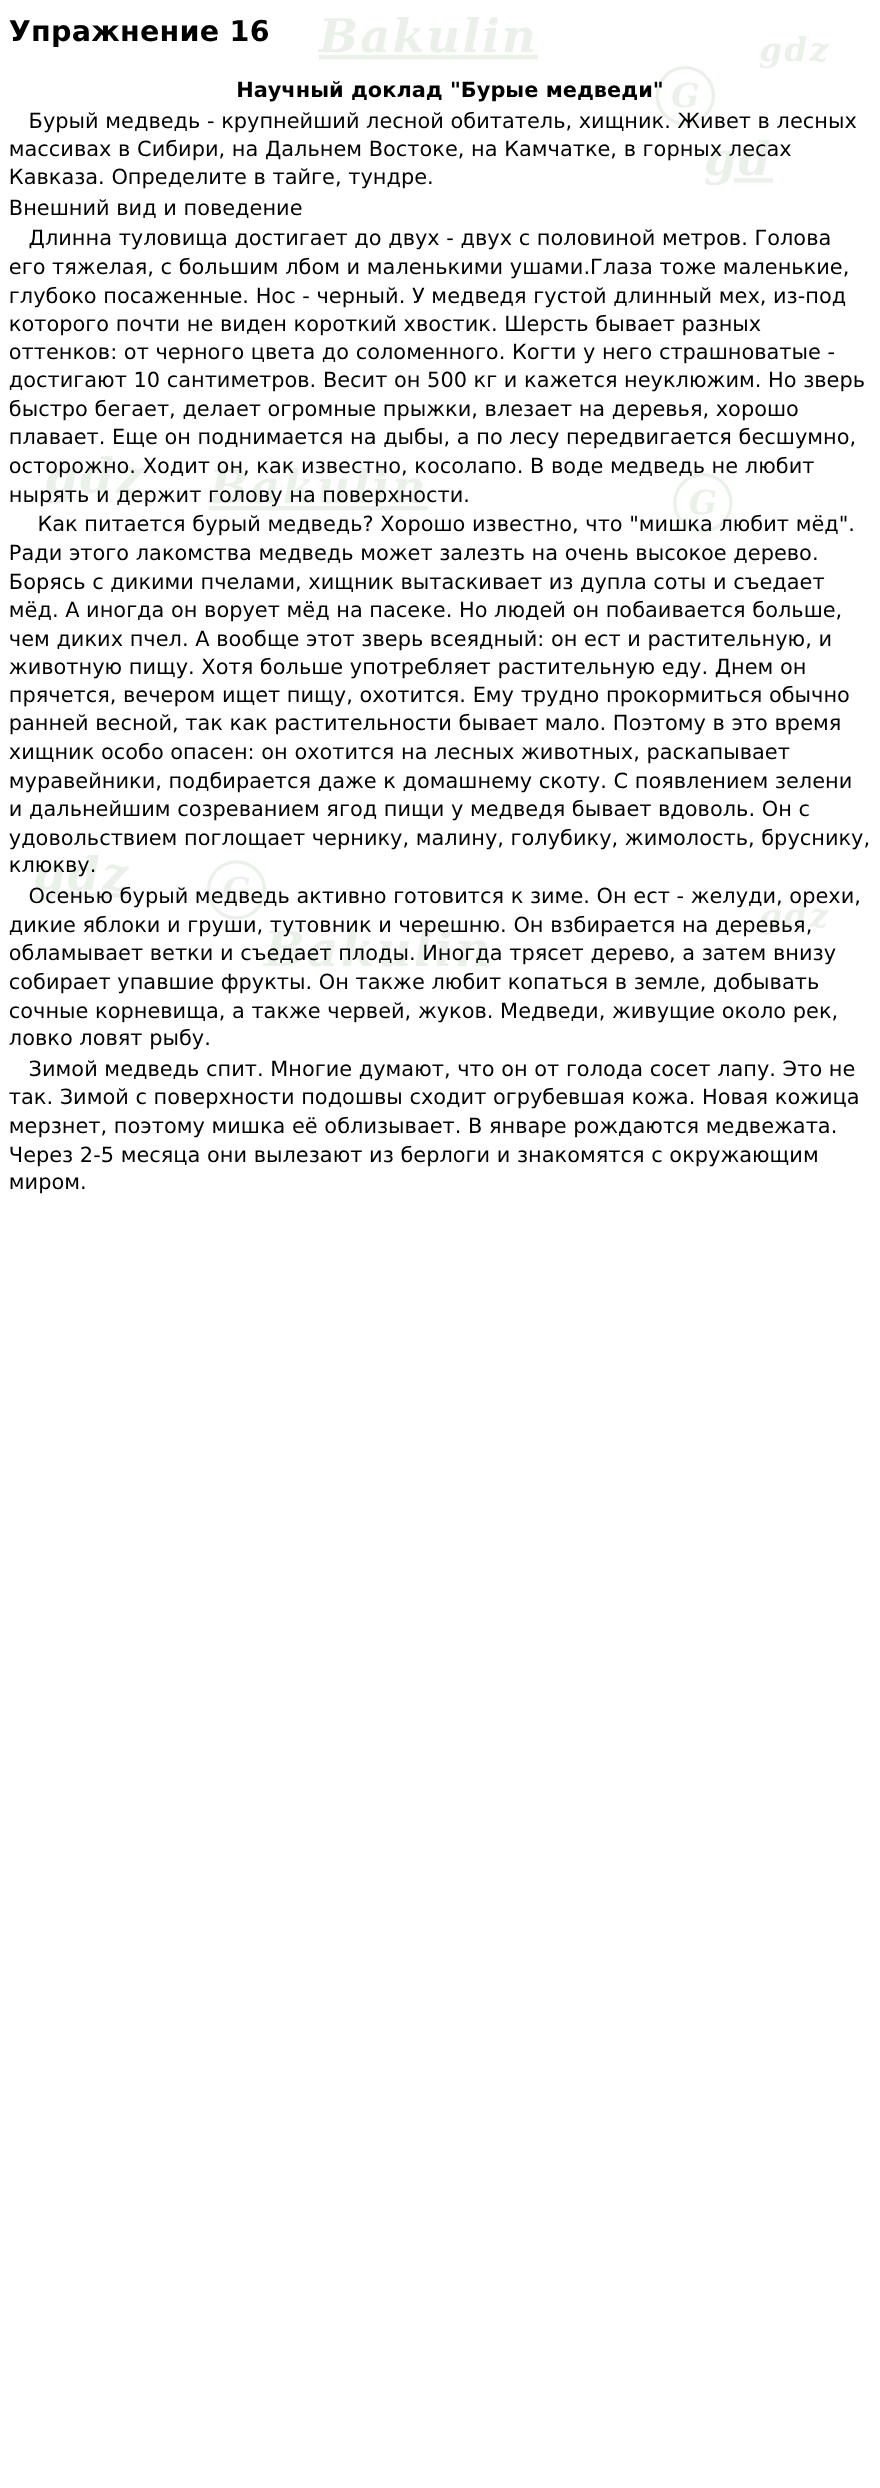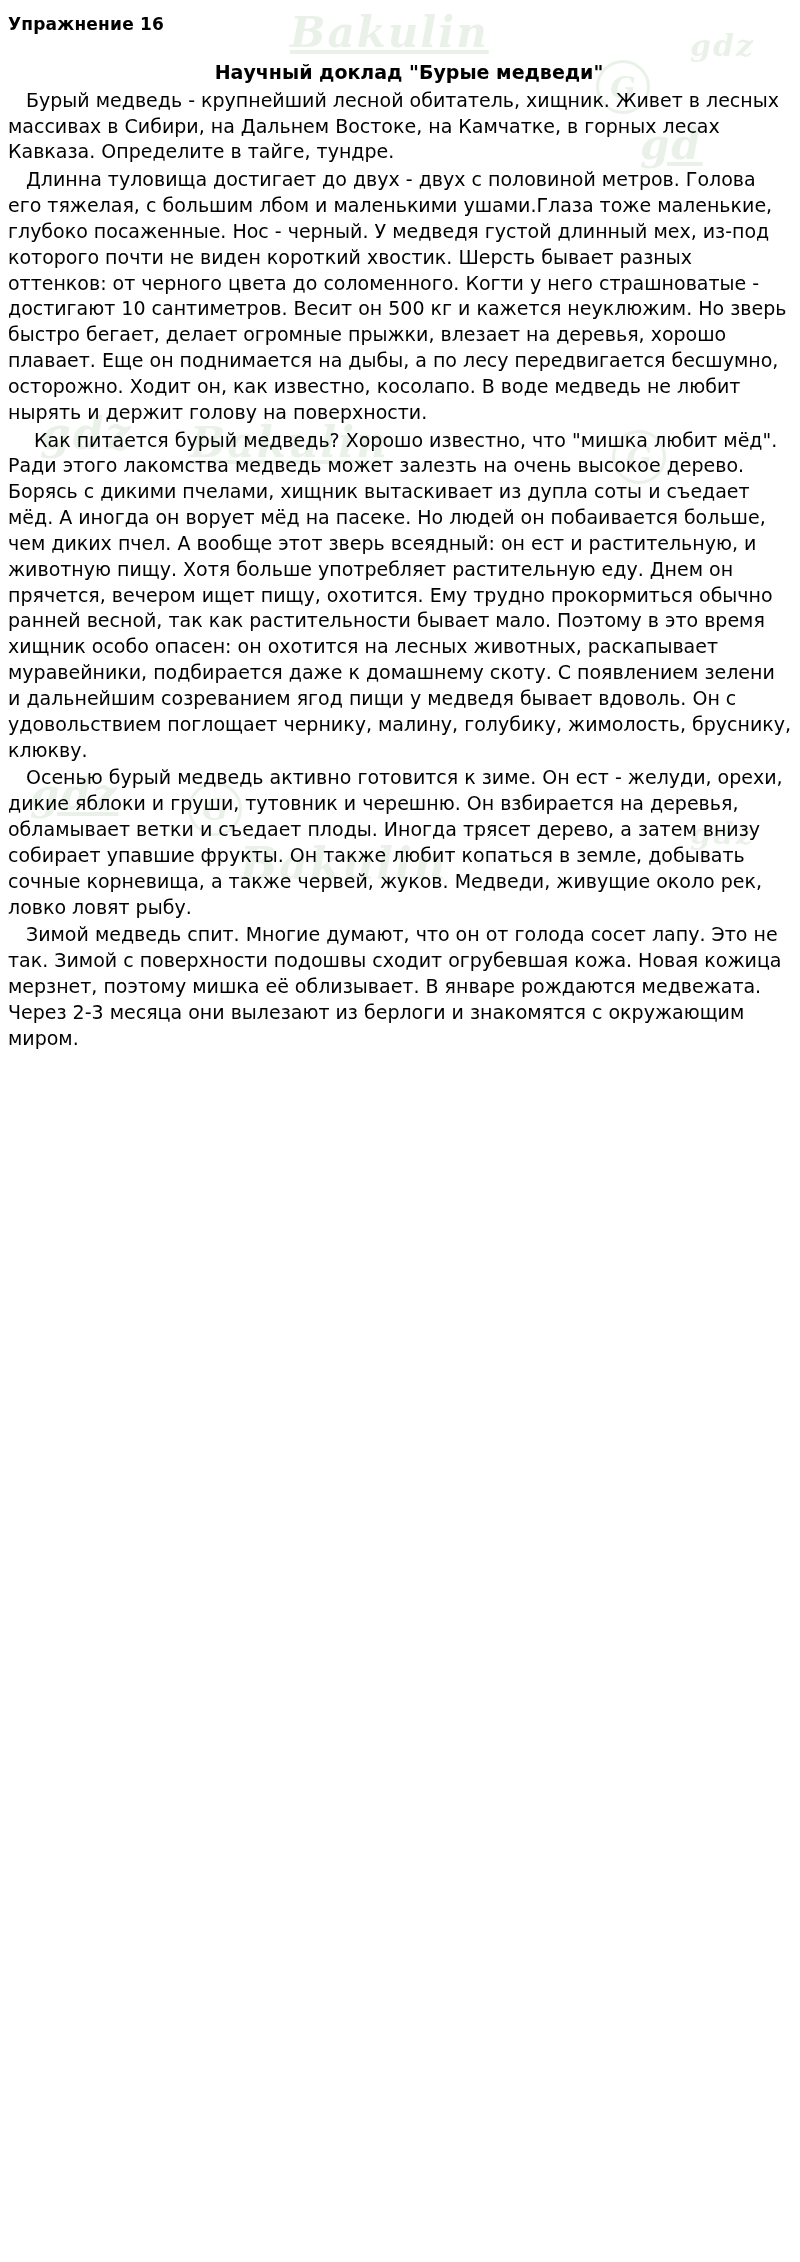--- a/index.html
+++ b/index.html
@@ -44,21 +44,21 @@
     color: rgba(120, 170, 110, 0.16);
   }
 
   .page {
     position: relative;
     z-index: 1;
     padding: 10px 8px 14px 8px;
   }
 
   h1.ex-title {
-    font-size: 17px;
+    font-size: 26px;
     font-weight: bold;
     margin: 4px 0 26px 0;
     letter-spacing: 0.2px;
   }
 
   .task {
     font-size: 19px;
     font-weight: bold;
     line-height: 1.38;
     margin: 0 0 14px 0;
@@ -104,22 +104,23 @@
 <div class="page">
 
   <h1 class="ex-title">Упражнение  16</h1>
 
 
 
   <p class="report-title">Научный доклад "Бурые медведи"</p>
 
   <p class="indent block">Бурый медведь - крупнейший лесной обитатель, хищник. Живет в лесных массивах в Сибири, на Дальнем Востоке, на Камчатке, в горных лесах Кавказа. Определите в тайге, тундре.</p>
 
+  <p class="block">Внешний вид и поведение</p>
 
   <p class="indent block">Длинна туловища достигает до двух - двух с половиной метров. Голова его тяжелая, с большим лбом и маленькими ушами.Глаза тоже маленькие, глубоко посаженные. Нос - черный. У медведя густой длинный мех, из-под которого почти не виден короткий хвостик. Шерсть бывает разных оттенков: от черного цвета до соломенного. Когти у него страшноватые - достигают 10 сантиметров. Весит он 500 кг и кажется неуклюжим. Но зверь быстро бегает, делает огромные прыжки, влезает на деревья, хорошо плавает. Еще он поднимается на дыбы, а по лесу передвигается бесшумно, осторожно. Ходит он, как известно, косолапо. В воде медведь не любит нырять и держит голову на поверхности.</p>
 
   <p class="indent-wide block">Как питается бурый медведь?   Хорошо известно, что "мишка любит мёд". Ради этого лакомства медведь может залезть на очень высокое дерево. Борясь с дикими пчелами, хищник вытаскивает из дупла соты и съедает мёд. А иногда он ворует мёд на пасеке. Но людей он побаивается больше, чем диких пчел. А вообще этот зверь всеядный: он ест и растительную, и животную пищу. Хотя больше употребляет растительную еду. Днем он прячется, вечером ищет пищу, охотится. Ему трудно прокормиться обычно ранней весной, так как растительности бывает мало. Поэтому в это время хищник особо опасен: он охотится на лесных животных, раскапывает муравейники, подбирается даже к домашнему скоту. С появлением зелени и дальнейшим созреванием ягод пищи у медведя бывает вдоволь. Он с удовольствием поглощает чернику, малину, голубику, жимолость, бруснику, клюкву.</p>
 
   <p class="indent block">Осенью бурый медведь активно готовится к зиме. Он ест - желуди, орехи, дикие яблоки и груши, тутовник и черешню. Он взбирается на деревья, обламывает ветки и съедает плоды. Иногда трясет дерево, а затем внизу собирает упавшие фрукты. Он также любит копаться в земле, добывать сочные корневища, а также червей, жуков. Медведи, живущие около рек, ловко ловят рыбу.</p>
 
-  <p class="indent block">Зимой медведь спит. Многие думают, что он от голода сосет лапу. Это не так. Зимой с поверхности подошвы сходит огрубевшая кожа. Новая кожица мерзнет, поэтому мишка её облизывает. В январе рождаются медвежата. Через 2-3 месяца они вылезают из берлоги и знакомятся с окружающим миром.</p>
+  <p class="indent block">Зимой медведь спит. Многие думают, что он от голода сосет лапу. Это не так. Зимой с поверхности подошвы сходит огрубевшая кожа. Новая кожица мерзнет, поэтому мишка её облизывает. В январе рождаются медвежата. Через 2-5 месяца они вылезают из берлоги и знакомятся с окружающим миром.</p>
 
 </div>
 
 </body></html>

